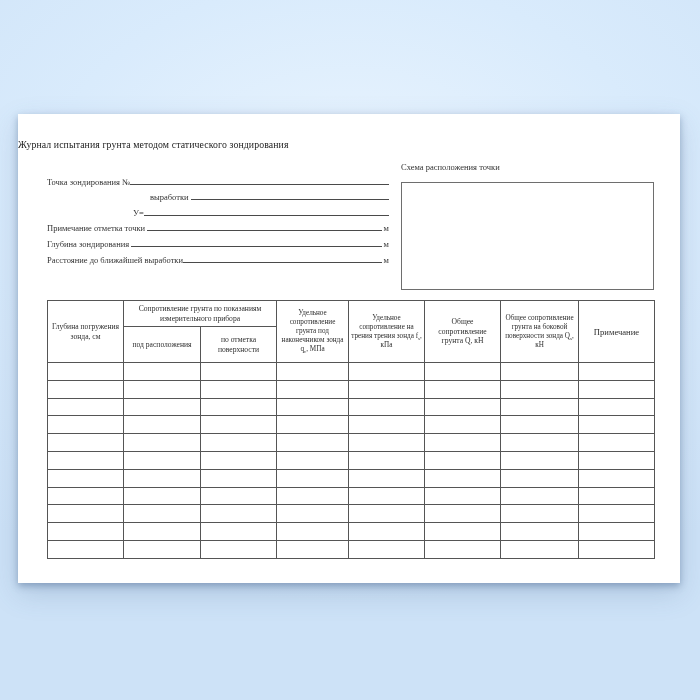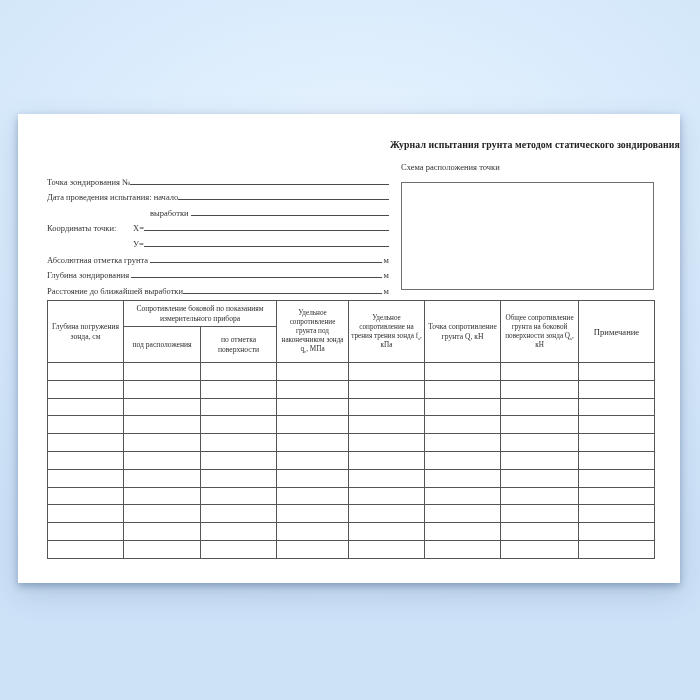--- a/index.html
+++ b/index.html
@@ -7,22 +7,22 @@
     width:700px;height:700px;overflow:hidden;
     font-family:"Liberation Serif","DejaVu Serif",serif;
     background:radial-gradient(ellipse 620px 420px at 50% 26%, #e9f4fe 0%, #d9ebfc 48%, #cde2f7 100%);
   }
   .page{
     position:absolute;left:18px;top:114px;width:662px;height:469px;
     background:#ffffff;color:#2e2e2e;
     box-shadow:0 3px 7px rgba(70,100,140,0.45), 0 10px 26px rgba(70,100,140,0.22);
   }
   .doc-title{
-    position:absolute;top:25px;left:0;right:0;text-align:right;
-    font-size:9.8px;font-weight:bold;letter-spacing:0.1px;color:#222;
+    position:absolute;top:25px;left:0;right:0;text-align:left;
+    font-size:9.8px;font-weight:normal;letter-spacing:0.1px;color:#222;
   }
   .fields{position:absolute;left:29px;top:57px;width:342px;}
   .frow{display:flex;align-items:flex-end;height:15.6px;font-size:8.5px;color:#333;}
   .flabel{white-space:pre;margin-top:44px;}
   .fline{flex:1;border-bottom:1px solid #4a4a4a;margin-bottom:2px;min-width:10px;}
   .funit{margin-left:2px;}
   .fspacer{flex:0 0 auto;}
   .w86{width:86px;}
   .w103{width:103px;}
   .schema-label{
@@ -57,40 +57,31 @@
   <div class="page">
 
     <div class="doc-title">Журнал испытания грунта методом статического зондирования</div>
 
     <div class="fields">
       <div class="frow">
         <span class="flabel">Точка зондирования №</span>
         <span class="fline"></span>
       </div>
       <div class="frow">
-        <span class="flabel">Дата проведения испытания: начало</span>
-        <span class="fline"></span>
-      </div>
-      <div class="frow">
         <span class="fspacer w103"></span>
         <span class="flabel">выработки </span>
         <span class="fline"></span>
       </div>
       <div class="frow">
-        <span class="flabel w86">Координаты точки:</span>
-        <span class="flabel">Х=</span>
-        <span class="fline"></span>
-      </div>
-      <div class="frow">
         <span class="fspacer w86"></span>
         <span class="flabel">У=</span>
         <span class="fline"></span>
       </div>
       <div class="frow">
-        <span class="flabel">Абсолютная отметка грунта </span>
+        <span class="flabel">Примечание отметка точки </span>
         <span class="fline"></span>
         <span class="funit">м</span>
       </div>
       <div class="frow">
         <span class="flabel">Глубина зондирования </span>
         <span class="fline"></span>
         <span class="funit">м</span>
       </div>
       <div class="frow">
         <span class="flabel">Расстояние до ближайшей выработки</span>
@@ -109,28 +100,28 @@
           <col style="width:76px">
           <col style="width:72px">
         <col style="width:76px">
           <col style="width:76px">
           <col style="width:78px">
           <col style="width:76px">
       </colgroup>
       <thead>
         <tr class="group-row">
           <th rowspan="2" class="fs-a">Глубина погружения зонда, см</th>
-          <th colspan="2" class="fs-a">Сопротивление боковой по показаниям измерительного прибора</th>
+          <th colspan="2" class="fs-a">Сопротивление грунта по показаниям измерительного прибора</th>
           <th rowspan="2" class="fs-b">
             <span>Удельное сопротивление грунта под наконечником зонда q</span><sub>с</sub><span>, МПа</span>
           </th>
           <th rowspan="2" class="fs-b">
             <span>Удельное сопротивление на трения трения зонда f</span><sub>s</sub><span>, кПа</span>
           </th>
-          <th rowspan="2" class="fs-a">Точка сопротивление грунта Q, кН</th>
+          <th rowspan="2" class="fs-a">Общее сопротивление грунта Q, кН</th>
           <th rowspan="2" class="fs-b">
             <span>Общее сопротивление грунта на боковой поверхности зонда Q</span><sub>s</sub><span>, кН</span>
           </th>
           <th rowspan="2" class="fs-note">Примечание</th>
         </tr>
         <tr class="sub-row">
           <th class="fs-a">под расположения</th>
           <th class="fs-a">по отметка поверхности</th>
         </tr>
       </thead>

